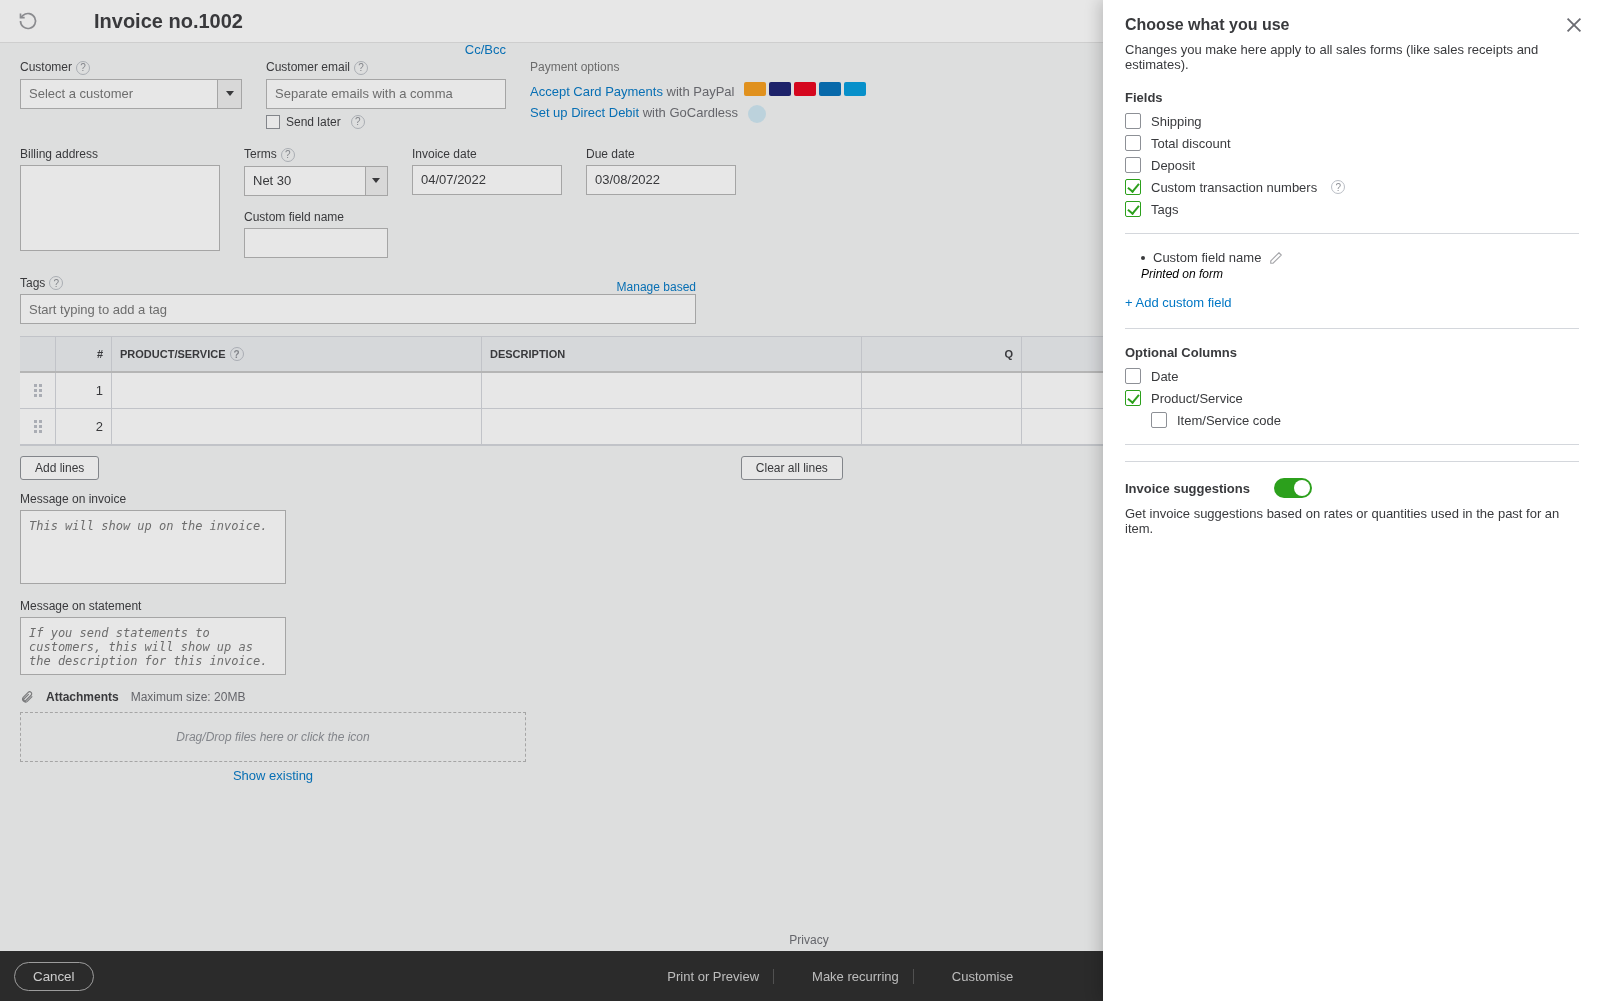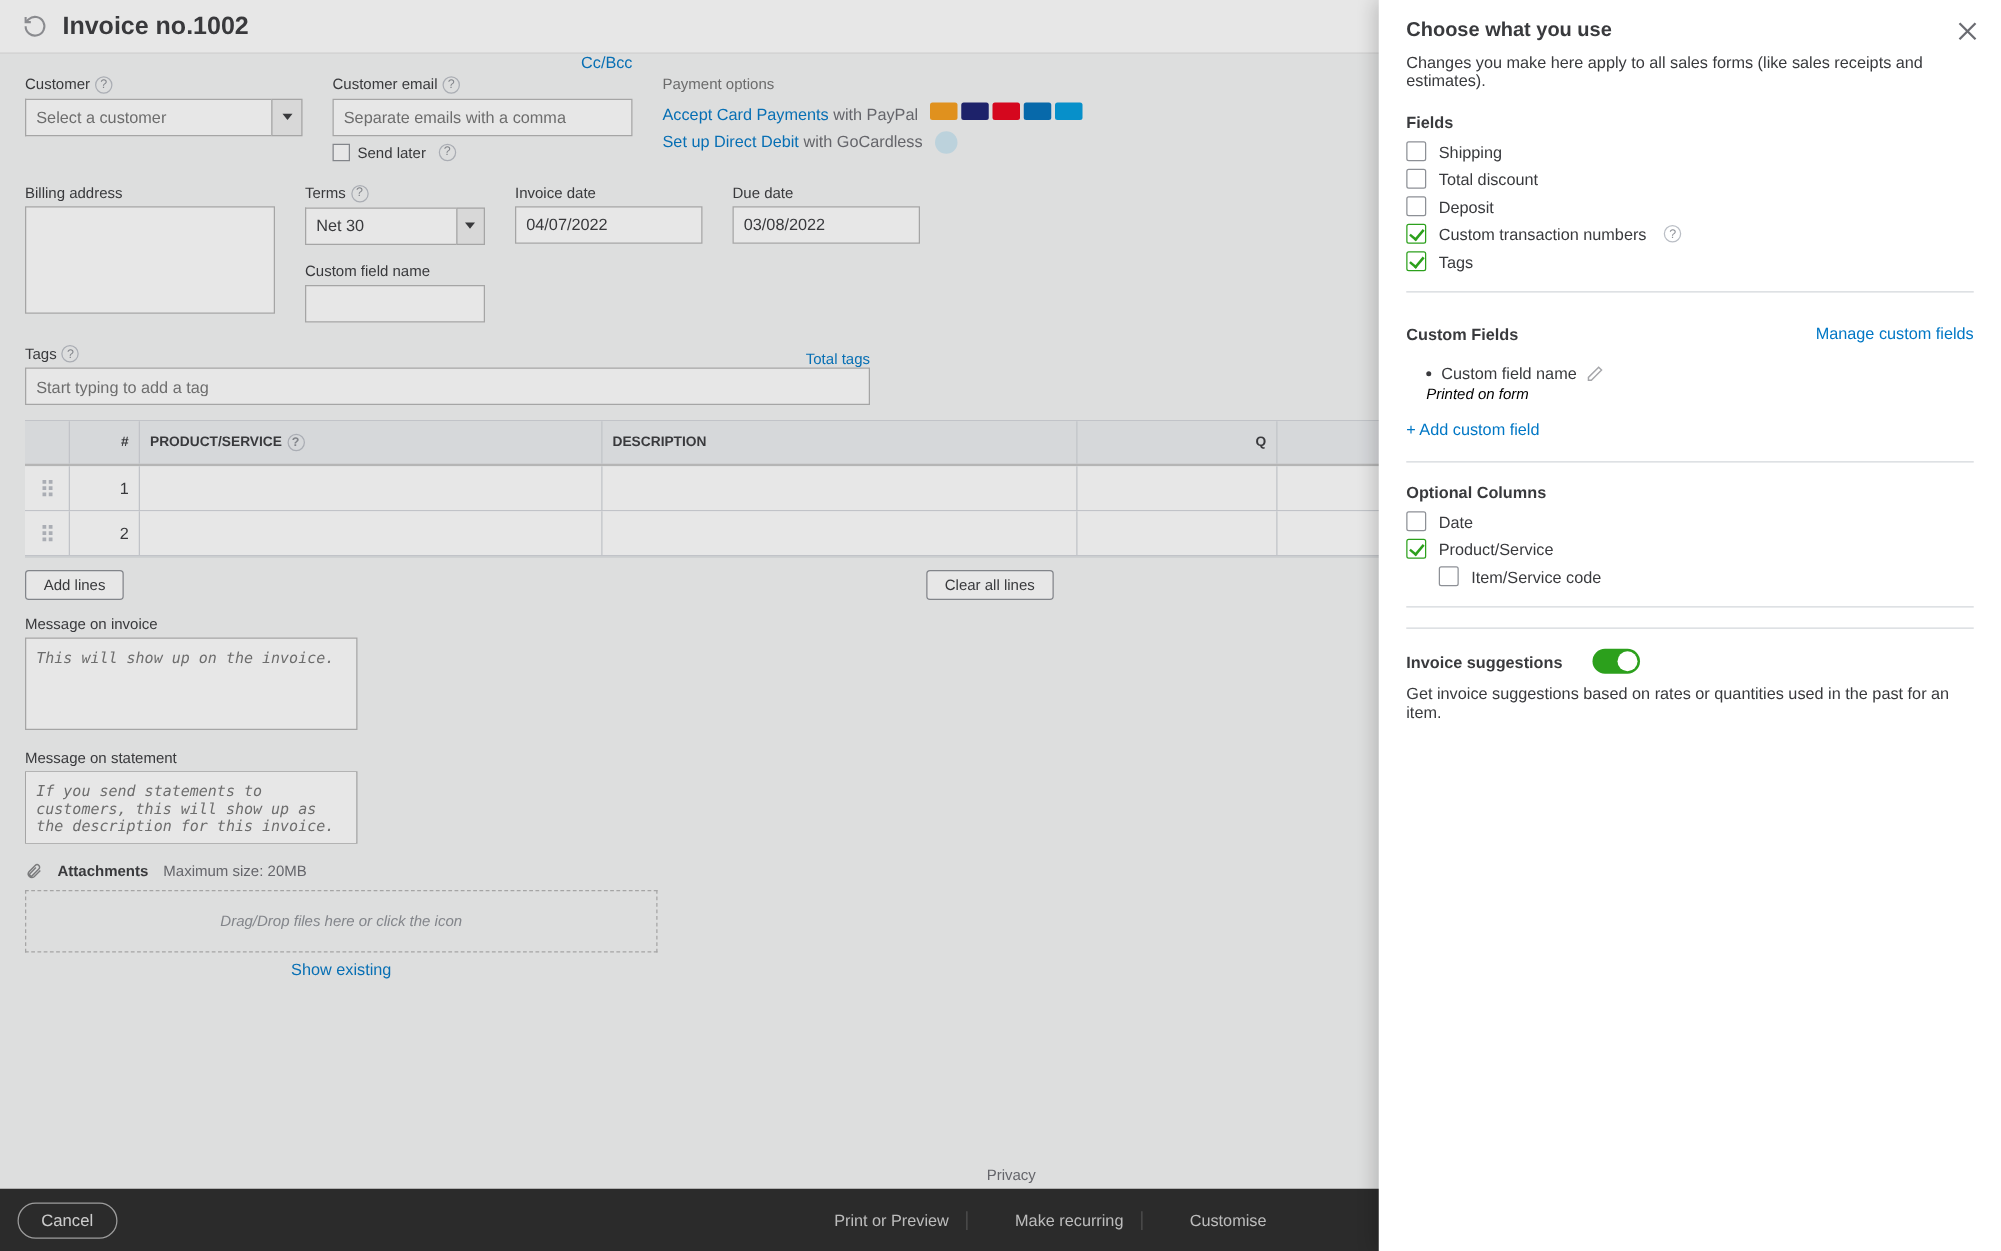--- a/index.html
+++ b/index.html
@@ -2,21 +2,21 @@
 <html><head>
 <meta charset="utf-8">
 <style>
   * { box-sizing: border-box; margin: 0; padding: 0; }
   body { font-family: -apple-system, BlinkMacSystemFont, "Segoe UI", Helvetica, Arial, sans-serif; font-size: 13px; color: #393a3d; background: #fff; width: 1601px; height: 1001px; overflow: hidden; position: relative; }
   
   .backdrop { position: absolute; inset: 0; background: #f4f5f5; }
   .backdrop::before { content:""; position:absolute; top:0; left:0; right:0; height:42px; background:#fff; border-bottom:1px solid #e3e3e3; }
 
   
-  .topbar { position:absolute; top:0; left:0; right:0; height:42px; display:flex; align-items:center; padding:0 18px; }
+  .topbar { position:absolute; top:0; left:0; right:0; height:42px; display:flex; align-items:center; padding:0 18px;gap:44px; }
   .spinner-icon { width:20px; height:20px; margin-right:12px; opacity:.7; }
   .page-title { font-size:20px; font-weight:700; color:#393a3d; }
 
   label.fld { font-size:12px; color:#393a3d; display:block; margin-bottom:4px; }
   .help-q { display:inline-flex; width:14px; height:14px; border:1px solid #babec5; border-radius:50%; font-size:10px; color:#8d9096; align-items:center; justify-content:center; margin-left:4px; vertical-align:middle; }
 
   .form-area { position:absolute; top:60px; left:20px; right:20px; }
   .row { display:flex; gap:24px; margin-bottom:18px; }
   .col { display:flex; flex-direction:column; }
   .w-cust { width:222px; }
@@ -180,21 +180,21 @@
     </div>
     <div class="col w-date">
       <label class="fld">Due date</label>
       <input class="input" value="03/08/2022" style="">
     </div>
   </div>
 
   <div class="tags-area col">
     <div style="display:flex; align-items:flex-end; justify-content:space-between; width:676px;gap:16px;">
       <label class="fld"><span>Tags</span><span class="help-q">?</span></label>
-      <span class="link" style="font-size:12px;">Total tags</span>
+      <span class="link" style="font-size:12px;">Manage based</span>
     </div>
     <input class="input tags-input" placeholder="Start typing to add a tag" style="">
   </div>
 
   <div class="line-table">
     <div class="lt-head">
       <div class="cell handle"></div>
       <div class="cell num">#</div>
       <div class="cell prod">
           <span>PRODUCT/SERVICE</span>
@@ -303,24 +303,20 @@
       <span class="chk on"></span>
       <span>Custom transaction numbers</span>
       <span class="help-q">?</span>
     </div>
   <div class="chk-line">
       <span class="chk on"></span>
       <span>Tags</span>
     </div>
 
   <hr class="sep">
-  <div class="cf-head">
-    <div class="sec-title">Custom Fields</div>
-    <span class="link" style="font-size:13px;">Manage custom fields</span>
-  </div>
   <div class="cf-item">
     <span class="bullet"></span>
     <span>Custom field name</span>
     <svg class="pencil" viewBox="0 0 24 24" fill="none" stroke="#6b6c72" stroke-width="2">
         <path d="M17 3l4 4L7 21H3v-4L17 3z"></path>
       </svg>
   </div>
   <div class="cf-sub">Printed on form</div>
   <div style="margin-top:14px;"><span class="link">+ Add custom field</span></div>
 

